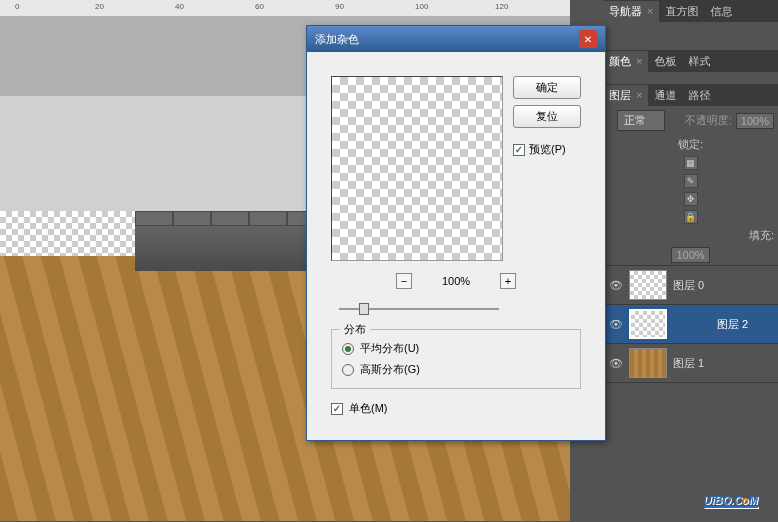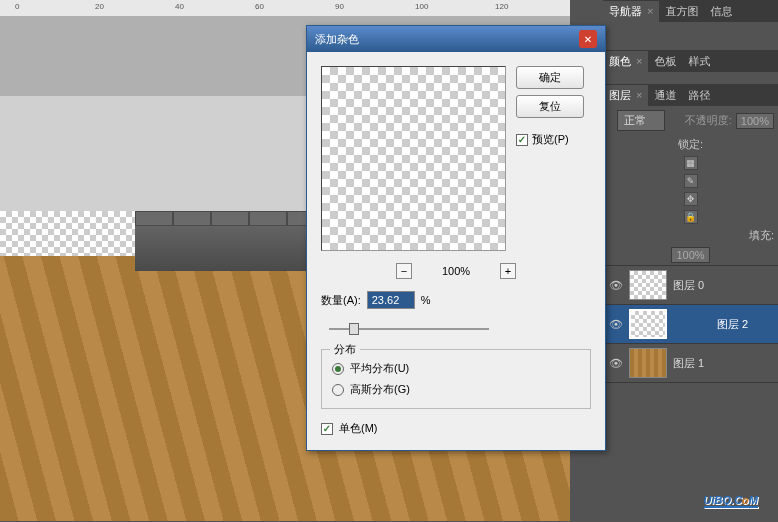--- a/index.html
+++ b/index.html
@@ -43,21 +43,21 @@
 .layer-thumb.checker { background-image: linear-gradient(45deg, #ccc 25%, transparent 25%), linear-gradient(-45deg, #ccc 25%, transparent 25%), linear-gradient(45deg, transparent 75%, #ccc 75%), linear-gradient(-45deg, transparent 75%, #ccc 75%); background-size: 8px 8px; background-position: 0 0, 0 4px, 4px -4px, -4px 0px; background-color: #fff; }
 .layer-thumb.wood { background: repeating-linear-gradient(90deg, #a67838, #a67838 4px, #b88948 4px, #b88948 8px); }
 .layer-name { color: #ddd; }
 .layer-row.selected .layer-thumb { border: 2px solid #fff; }
 .layer-row.selected .layer-name { color: #fff; margin-left: 44px; }
 
 
 .dialog { position: absolute; top: 25px; left: 306px; width: 300px; background: #efefef; border: 1px solid #2c5a8f; box-shadow: 2px 2px 6px rgba(0,0,0,0.4); }
 .dialog-title { background: linear-gradient(180deg, #5a8acb, #2c5a8f); color: #fff; padding: 4px 8px; display: flex; align-items: center; justify-content: space-between; }
 .dialog-close { width: 18px; height: 18px; background: #d04030; color: #fff; border-radius: 3px; display: flex; align-items: center; justify-content: center; font-size: 10px; cursor: pointer; }
-.dialog-body { padding: 14px; display: flex; gap: 12px; flex-direction: column; }
+.dialog-body { padding: 24px; display: flex; gap: 12px; flex-direction: column; }
 .dialog-top-row { display: flex; gap: 10px; }
 .preview-box { width: 185px; height: 185px; border: 1px inset #999; background-image: linear-gradient(45deg, #ccc 25%, transparent 25%), linear-gradient(-45deg, #ccc 25%, transparent 25%), linear-gradient(45deg, transparent 75%, #ccc 75%), linear-gradient(-45deg, transparent 75%, #ccc 75%); background-size: 16px 16px; background-position: 0 0, 0 8px, 8px -8px, -8px 0px; background-color: #fff; }
 .dialog-buttons { display: flex; flex-direction: column; gap: 6px; }
 .dialog-btn { width: 68px; padding: 3px 0; background: linear-gradient(180deg, #fff, #e5e5e5); border: 1px solid #888; border-radius: 3px; text-align: center; cursor: pointer; }
 .preview-check-row { display: flex; align-items: center; gap: 4px; margin-top: 8px; }
 
 .zoom-row { display: flex; align-items: center; justify-content: center; gap: 30px; }
 .zoom-btn { width: 16px; height: 16px; border: 1px solid #888; background: #f5f5f5; display: flex; align-items: center; justify-content: center; cursor: pointer; }
 
 .amount-row { display: flex; align-items: center; gap: 6px; }
@@ -176,25 +176,20 @@
           <span class="checkbox checked"></span>
           <span>预览(P)</span>
         </div>
       </div>
     </div>
     <div class="zoom-row">
       <span class="zoom-btn">−</span>
       <span>100%</span>
       <span class="zoom-btn">+</span>
     </div>
-    <div class="amount-row">
-      <span>数量(A):</span>
-      <input class="amount-input" value="23.62" style="">
-      <span>%</span>
-    </div>
     <div class="amount-slider">
       <div class="slider-track"></div>
       <div class="slider-thumb"></div>
     </div>
     <div class="fieldset">
       <span class="fieldset-legend">分布</span>
       <div class="radio-row">
         <span class="radio checked"></span>
         <span>平均分布(U)</span>
       </div>

